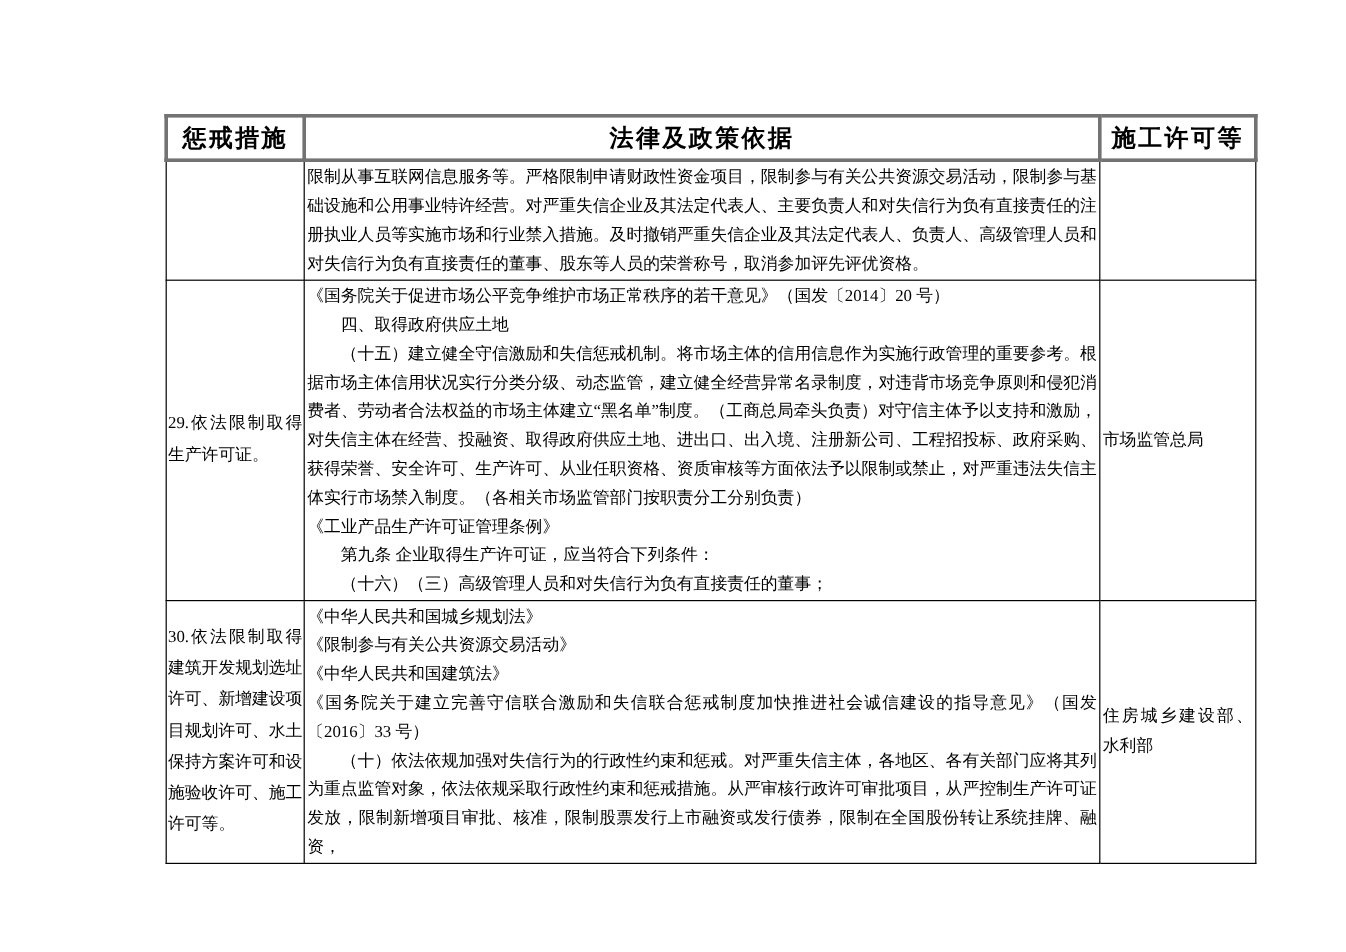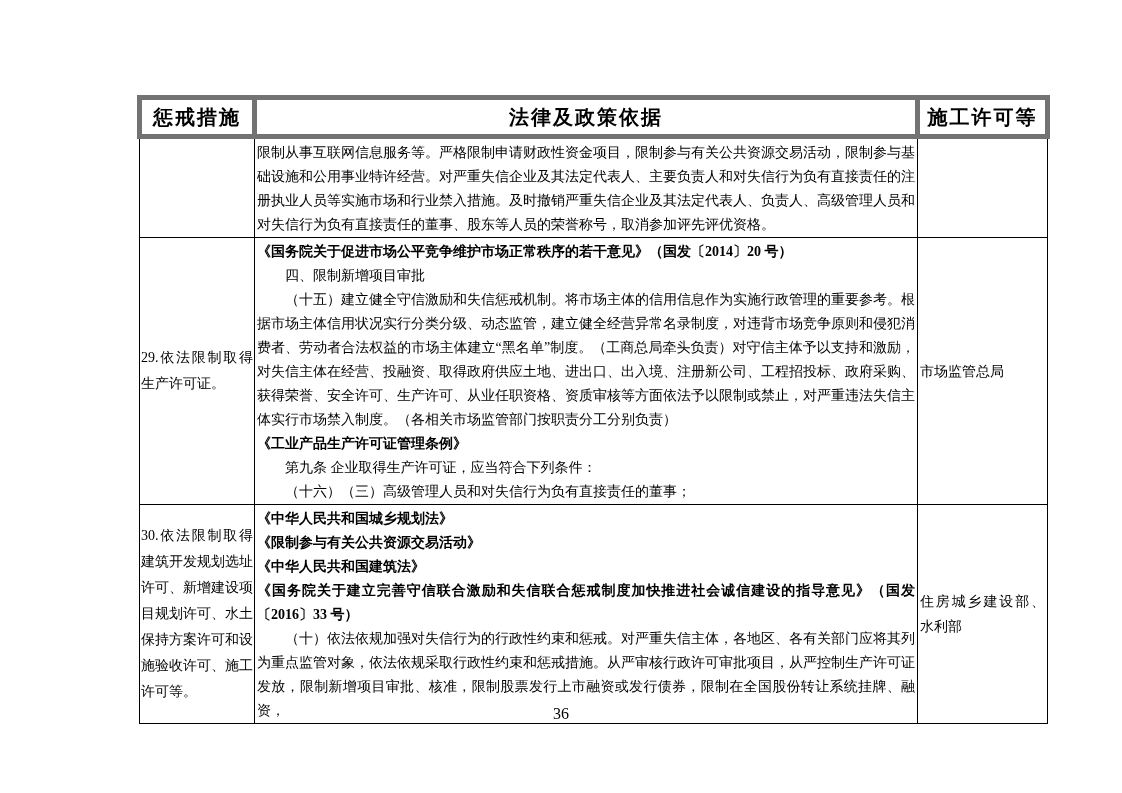--- a/index.html
+++ b/index.html
@@ -21,21 +21,21 @@
     left: 137px;
     top: 95px;
     width: 908px;
     border-collapse: collapse;
     table-layout: fixed;
   }
   col.c1 { width: 115px; }
   col.c2 { width: 663px; }
   col.c3 { width: 130px; }
   th {
-    border: 5px solid #737373;
+    border: 3px solid #737373;
     height: 34px;
     font-size: 20px;
     font-weight: bold;
     text-align: center;
     letter-spacing: 2px;
     padding: 0;
     background: #ffffff;
   }
   td {
     border: 1px solid #000000;
@@ -53,21 +53,21 @@
     vertical-align: top;
     padding: 2px 2px 0 2px;
   }
   td.legal p {
     margin: 0;
     line-height: 24px;
     text-align: justify;
     text-justify: inter-ideograph;
   }
   td.legal p.indent { text-indent: 2em; }
-  td.legal p.bold { font-weight: bold; }
+  td.legal p.bold { font-weight: normal; }
   td.department {
     vertical-align: middle;
     padding: 0 2px;
     line-height: 25px;
     text-align: justify;
     text-justify: inter-ideograph;
   }
   tbody tr:nth-child(1) { height: 87px; }
   tbody tr:nth-child(2) { height: 265px; }
   tbody tr:nth-child(3) { height: 195px; }
@@ -102,35 +102,34 @@
           <td class="measure"></td>
           <td class="legal">
             <p class="plain">限制从事互联网信息服务等。严格限制申请财政性资金项目，限制参与有关公共资源交易活动，限制参与基础设施和公用事业特许经营。对严重失信企业及其法定代表人、主要负责人和对失信行为负有直接责任的注册执业人员等实施市场和行业禁入措施。及时撤销严重失信企业及其法定代表人、负责人、高级管理人员和对失信行为负有直接责任的董事、股东等人员的荣誉称号，取消参加评先评优资格。</p>
           </td>
           <td class="department"></td>
         </tr>
         <tr>
           <td class="measure">29.依法限制取得生产许可证。</td>
           <td class="legal">
             <p class="bold">《国务院关于促进市场公平竞争维护市场正常秩序的若干意见》（国发〔2014〕20 号）</p>
-            <p class="indent">四、限制新增项目审批</p>
+            <p class="indent">四、取得政府供应土地</p>
             <p class="indent">（十五）建立健全守信激励和失信惩戒机制。将市场主体的信用信息作为实施行政管理的重要参考。根据市场主体信用状况实行分类分级、动态监管，建立健全经营异常名录制度，对违背市场竞争原则和侵犯消费者、劳动者合法权益的市场主体建立“黑名单”制度。（工商总局牵头负责）对守信主体予以支持和激励，对失信主体在经营、投融资、取得政府供应土地、进出口、出入境、注册新公司、工程招投标、政府采购、获得荣誉、安全许可、生产许可、从业任职资格、资质审核等方面依法予以限制或禁止，对严重违法失信主体实行市场禁入制度。（各相关市场监管部门按职责分工分别负责）</p>
             <p class="bold">《工业产品生产许可证管理条例》</p>
             <p class="indent">第九条 企业取得生产许可证，应当符合下列条件：</p>
             <p class="indent">（十六）（三）高级管理人员和对失信行为负有直接责任的董事；</p>
           </td>
           <td class="department">市场监管总局</td>
         </tr>
         <tr>
           <td class="measure">30.依法限制取得建筑开发规划选址许可、新增建设项目规划许可、水土保持方案许可和设施验收许可、施工许可等。</td>
           <td class="legal">
             <p class="bold">《中华人民共和国城乡规划法》</p>
             <p class="bold">《限制参与有关公共资源交易活动》</p>
             <p class="bold">《中华人民共和国建筑法》</p>
             <p class="bold">《国务院关于建立完善守信联合激励和失信联合惩戒制度加快推进社会诚信建设的指导意见》（国发〔2016〕33 号）</p>
             <p class="indent">（十）依法依规加强对失信行为的行政性约束和惩戒。对严重失信主体，各地区、各有关部门应将其列为重点监管对象，依法依规采取行政性约束和惩戒措施。从严审核行政许可审批项目，从严控制生产许可证发放，限制新增项目审批、核准，限制股票发行上市融资或发行债券，限制在全国股份转让系统挂牌、融资，</p>
           </td>
           <td class="department">住房城乡建设部、水利部</td>
         </tr>
       </tbody>
   </table>
-  <div class="page-number">36</div>
 </div>
 
 </body></html>

